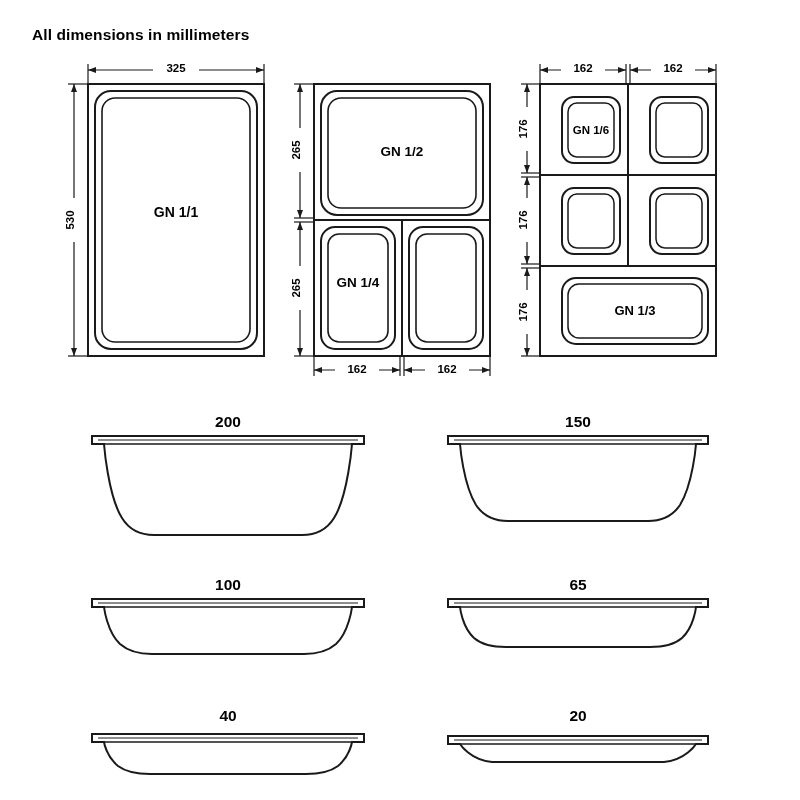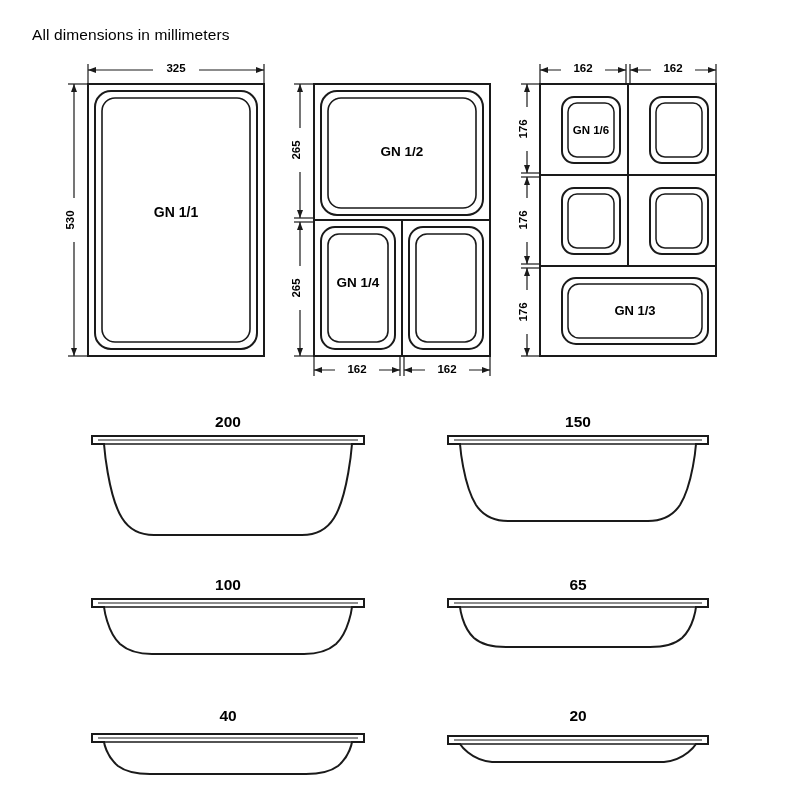--- a/index.html
+++ b/index.html
@@ -18,21 +18,21 @@
   #stage {
     position: absolute;
     left: 0; top: 0;
     width: 800px; height: 800px;
   }
   .title {
     position: absolute;
     left: 32px;
     top: 26px;
     font-size: 15.5px;
-    font-weight: normal;
+    font-weight: bold;
     letter-spacing: 0.1px;
   }
   svg { display: block; }
   .lbl {
     font-family: "Liberation Sans", sans-serif;
     font-weight: bold;
     fill: #000;
   }
   .dim {
     font-family: "Liberation Sans", sans-serif;

